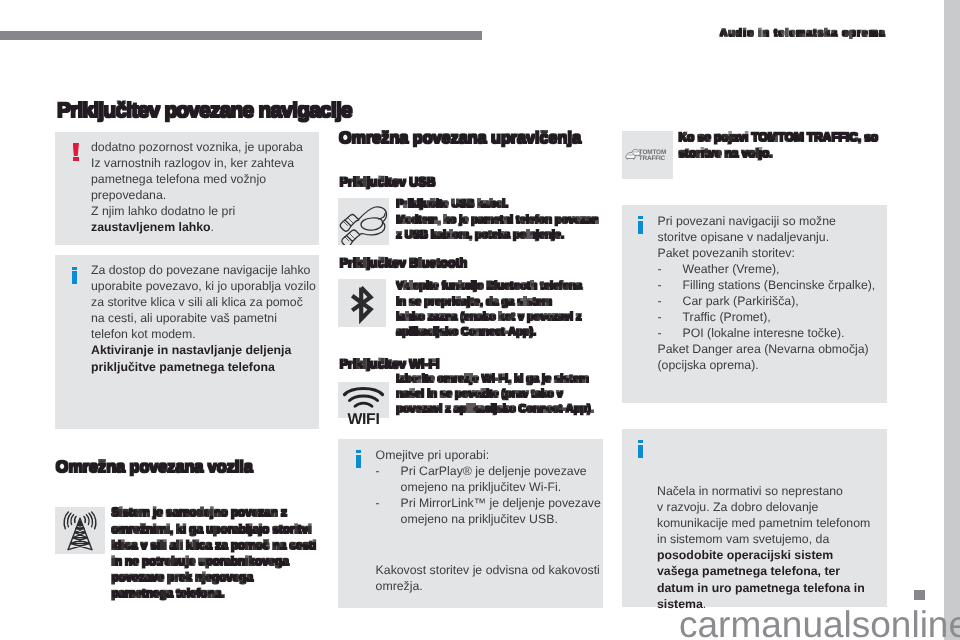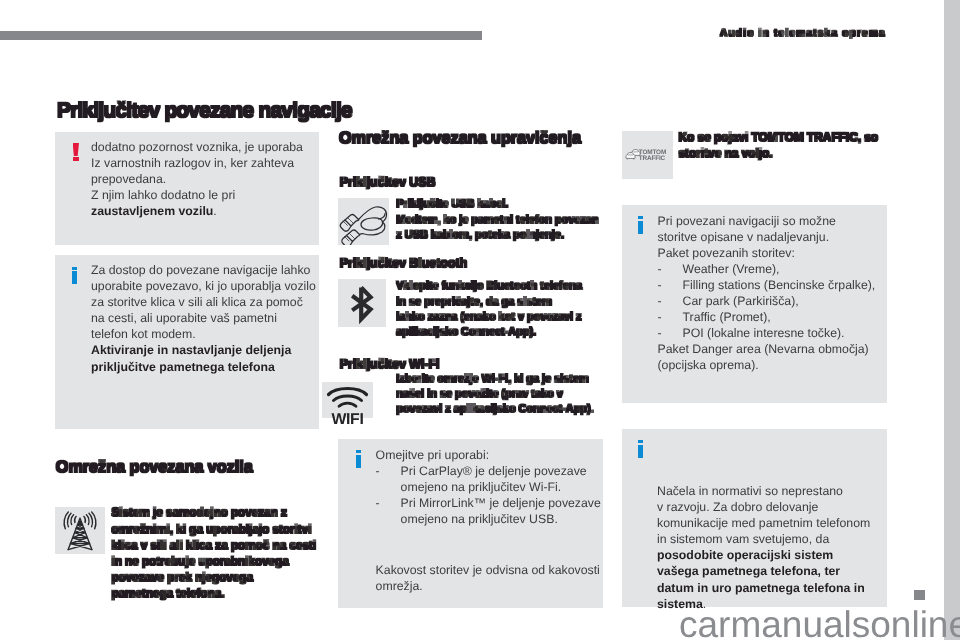--- a/index.html
+++ b/index.html
@@ -62,21 +62,21 @@
 
   
   #mh2{left:339px;top:130px;}
   #mh3a{left:339.8px;top:176.4px;}
   #musbbox{left:338px;top:198px;width:51px;height:47px;}
   #mtxt1{left:396.3px;top:197.3px;}
   #mh3b{left:339.8px;top:256.5px;}
   #mbtbox{left:338px;top:279px;width:48px;height:48px;}
   #mtxt2{left:396.3px;top:279.3px;}
   #mh3c{left:339.8px;top:357.5px;}
-  #mwifibox{left:322px;top:382px;width:51px;height:36px;}
+  #mwifibox{left:338px;top:382px;width:51px;height:36px;}
   #mtxt3{left:396.3px;top:371.5px;}
   #mbox{left:338px;top:439px;width:265px;height:169px;}
   #mico{left:355.5px;top:450.3px;}
   #mtxt4{left:375.6px;top:446.5px;}
 
   
   #rtomtom{left:622px;top:131px;width:51px;height:48px;}
   #rtxt0{left:678.5px;top:130.2px;}
   #rbox1{left:622px;top:205px;width:265px;height:198px;}
   #rico1{left:638px;top:216px;}
@@ -100,21 +100,21 @@
 <div id="page">
   <div class="hdr-bar"></div>
   <div class="hdr-title smear">Audio in telematska oprema</div>
   <div class="h1 smear">Priključitev povezane navigacije</div>
 
   <div class="box" id="lbox1"></div>
   <div class="ico-excl" id="lico1">
     <u class="bar"></u>
       <u class="dot"></u>
   </div>
-  <div class="txt" id="ltxt1"><div>dodatno pozornost voznika, je uporaba</div><div>Iz varnostnih razlogov in, ker zahteva</div><div>prepovedana.</div><div>Z njim lahko dodatno le pri</div><div><span class="b">zaustavljenem vozilu</span>.</div></div>
+  <div class="txt" id="ltxt1"><div>dodatno pozornost voznika, je uporaba</div><div>Iz varnostnih razlogov in, ker zahteva</div><div>pametnega telefona med vožnjo</div><div>prepovedana.</div><div>Z njim lahko dodatno le pri</div><div><span class="b">zaustavljenem lahko</span>.</div></div>
 
   <div class="box" id="lbox2"></div>
   <div class="ico-i" id="lico2">
     <u class="dot"></u>
       <u class="stem"></u>
   </div>
   <div class="txt" id="ltxt2"><div>Za dostop do povezane navigacije lahko</div><div>uporabite povezavo, ki jo uporablja vozilo</div><div>za storitve klica v sili ali klica za pomoč</div><div>na cesti, ali uporabite vaš pametni</div><div>telefon kot modem.</div><div><span class="b">Aktiviranje in nastavljanje deljenja</span></div><div><span class="b">priključitve pametnega telefona</span></div></div>
 
   <div class="h2 smear" id="lh2">Omrežna povezana vozila</div>
   <div class="imgbox" id="lantbox">

